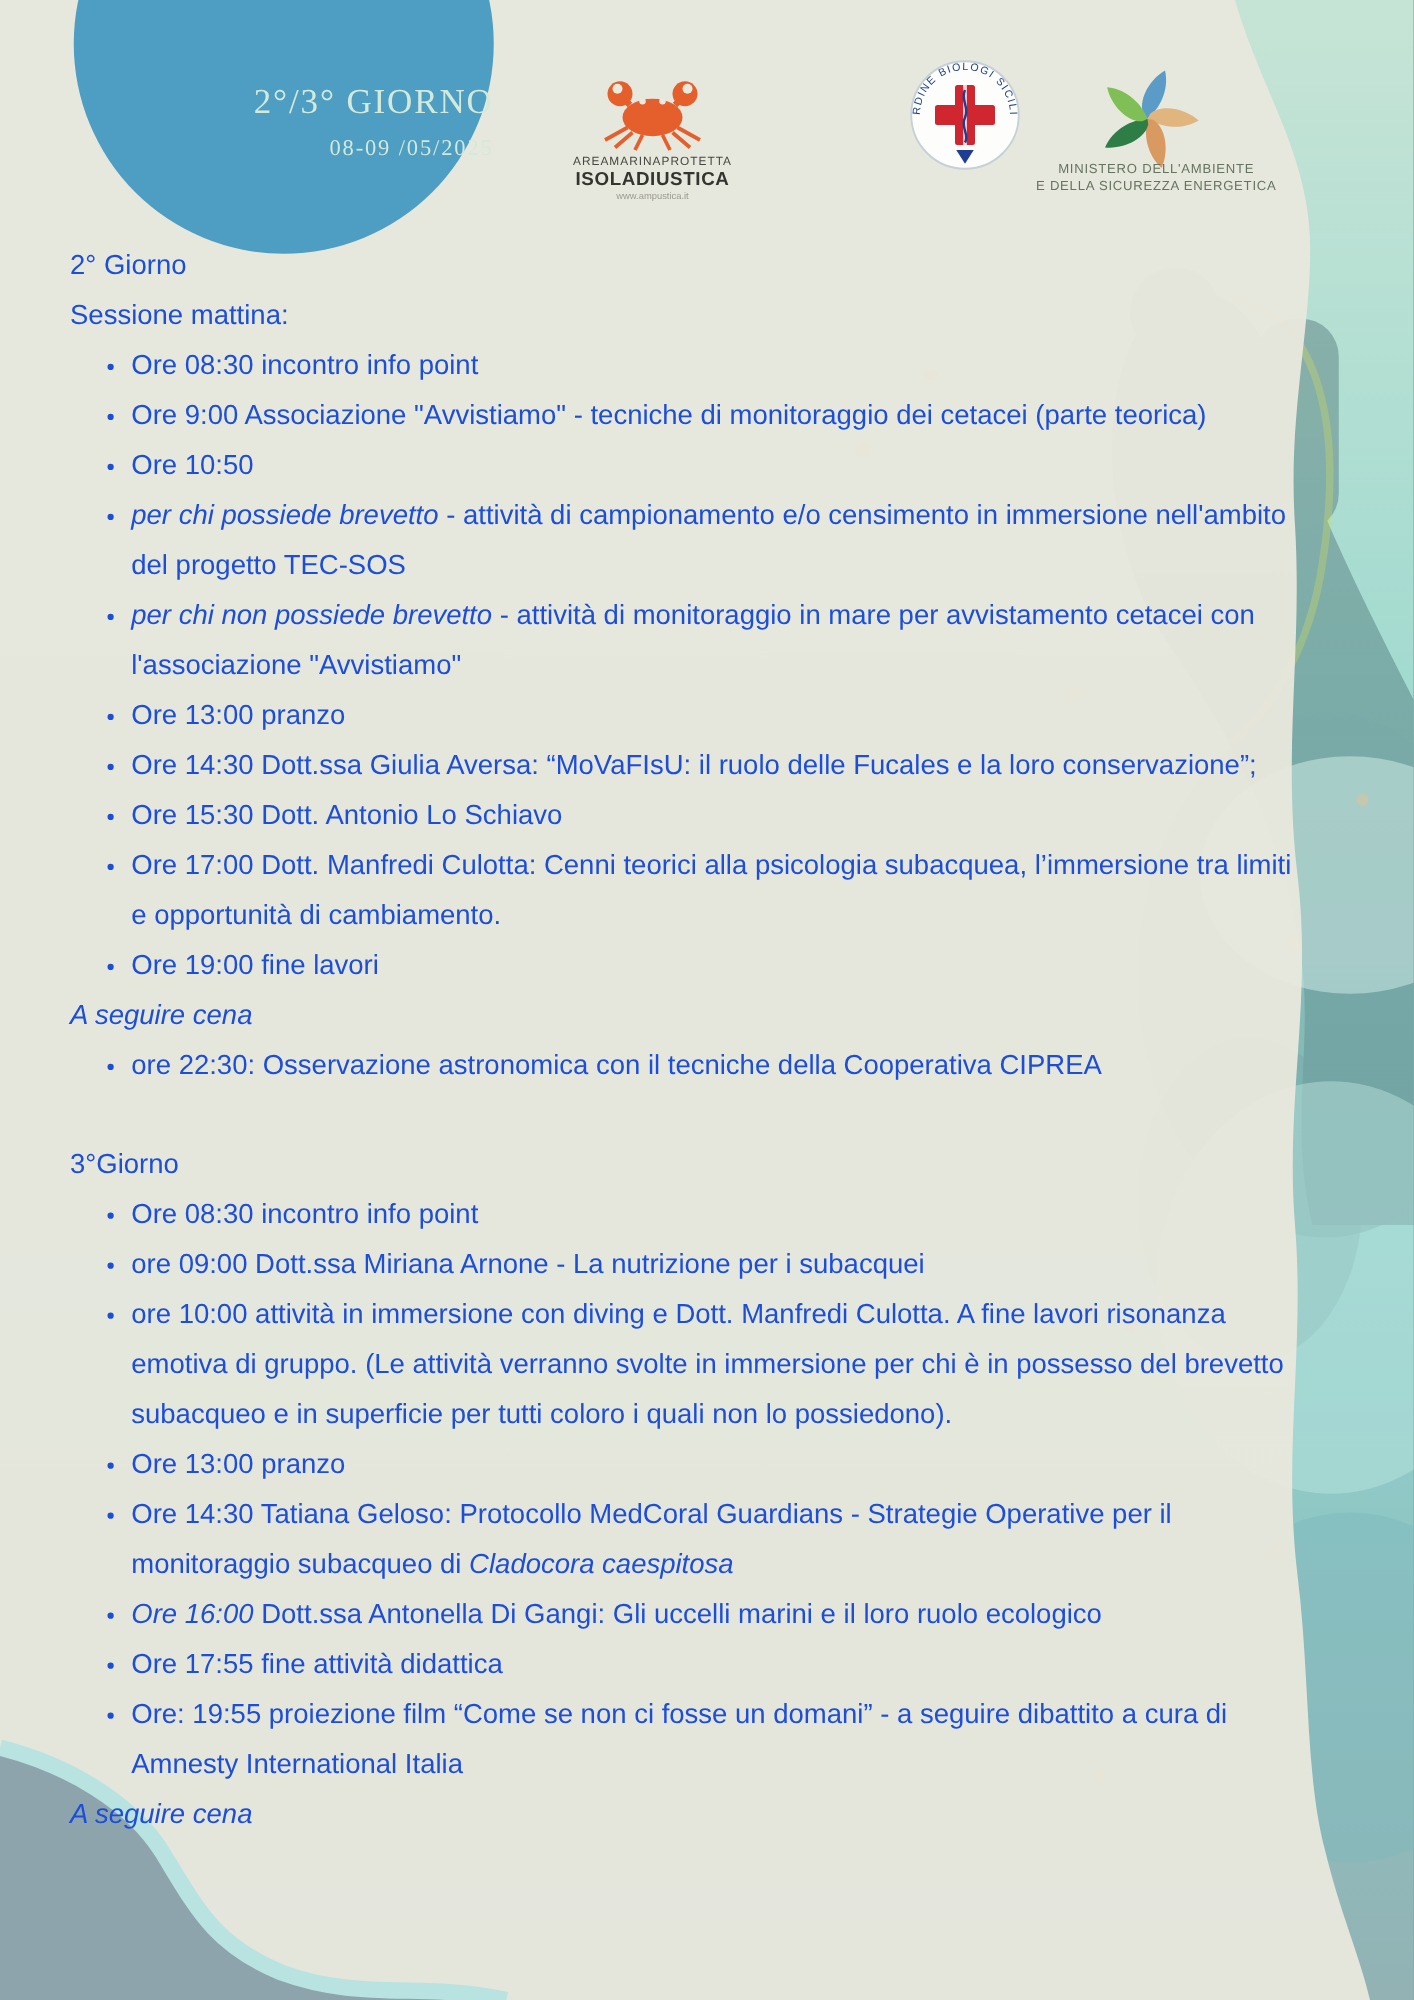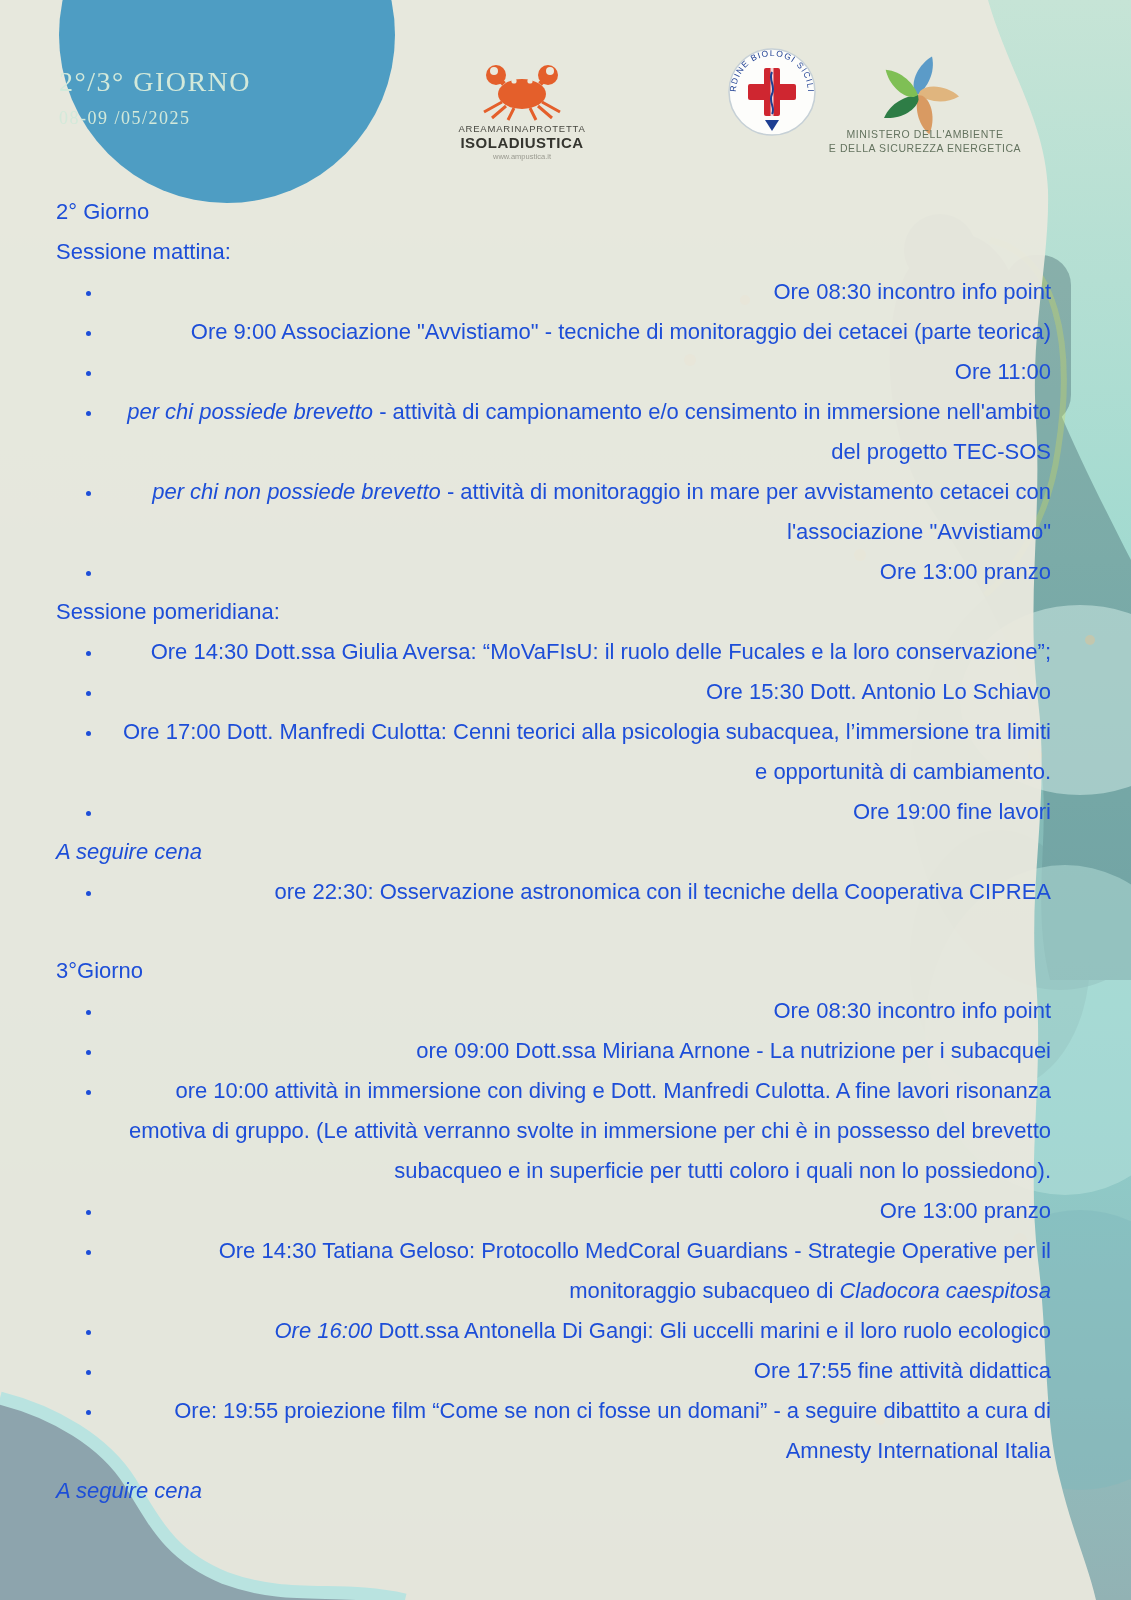--- a/index.html
+++ b/index.html
@@ -2,33 +2,33 @@
 <html><head>
 <meta charset="utf-8">
 <style>
   html,body{margin:0;padding:0;background:#666;}
   .page{position:relative;width:1131px;height:1600px;overflow:hidden;
         font-family:"Liberation Sans",sans-serif;background:#9ed4c9;}
   .bg{position:absolute;left:0;top:0;width:1131px;height:1600px;display:block;}
   
   .badge{position:absolute;left:59px;top:-133px;width:336px;height:336px;border-radius:50%;
          background:#4e9dc3;z-index:3;}
-  .badge-text{position:absolute;left:0;top:197px;width:100%;text-align:left;
+  .badge-text{position:absolute;left:0;top:197px;width:100%;text-align:right;
               font-family:"Liberation Serif",serif;color:#d3e9da;}
   .badge-line1{font-size:28px;letter-spacing:1.5px;line-height:36px;}
   .badge-line2{font-size:18px;letter-spacing:1.5px;line-height:36px;}
   
   .logo{position:absolute;z-index:3;}
   .logo svg{display:block;}
   
   .content{position:absolute;left:56px;top:192px;width:995px;z-index:4;
            color:#1d4ed8;font-size:22px;line-height:40px;}
   .content p{margin:0;}
   ul.sched{margin:0;padding:0 0 0 47px;list-style:disc;}
-  ul.sched li{margin:0;padding:0 0 0 2px;text-align:right;}
+  ul.sched li{margin:0;padding:0 0 0 2px;}
   ul.sched li::marker{font-size:17px;}
   .note{font-style:italic;}
   .day3-title{margin-top:39px !important;}
   em{font-style:italic;}
 </style>
 </head>
 <body>
 
 <div class="page">
 
@@ -149,27 +149,26 @@
   </div>
 
   <div class="content">
 
     <p>2° Giorno</p>
     <p>Sessione mattina:</p>
 
     <ul class="sched">
       <li><span>Ore 08:30 incontro info point</span><em></em><span></span></li>
       <li><span>Ore 9:00 Associazione "Avvistiamo" - tecniche di monitoraggio dei cetacei (parte teorica)</span><em></em><span></span></li>
-      <li><span>Ore 11:00</span><em></em><span></span></li>
+      <li><span>Ore 10:50</span><em></em><span></span></li>
       <li><span></span><em>per chi possiede brevetto </em><span> - attività di campionamento e/o censimento in immersione nell'ambito del progetto TEC-SOS</span></li>
       <li><span></span><em>per chi non possiede brevetto </em><span>- attività di monitoraggio in mare per avvistamento cetacei con l'associazione "Avvistiamo"</span></li>
       <li><span>Ore 13:00 pranzo</span><em></em><span></span></li>
     </ul>
 
-    <p>Sessione pomeridiana:</p>
 
     <ul class="sched">
       <li><span>Ore 14:30 Dott.ssa Giulia Aversa: “MoVaFIsU: il ruolo delle Fucales e la loro conservazione”;</span><em></em><span></span></li>
       <li><span>Ore 15:30 Dott. Antonio Lo Schiavo</span><em></em><span></span></li>
       <li><span>Ore 17:00 Dott. Manfredi Culotta: Cenni teorici alla psicologia subacquea, l’immersione tra limiti e opportunità di cambiamento.</span><em></em><span></span></li>
       <li><span>Ore 19:00 fine lavori</span><em></em><span></span></li>
     </ul>
 
     <p class="note">A seguire cena</p>
 

